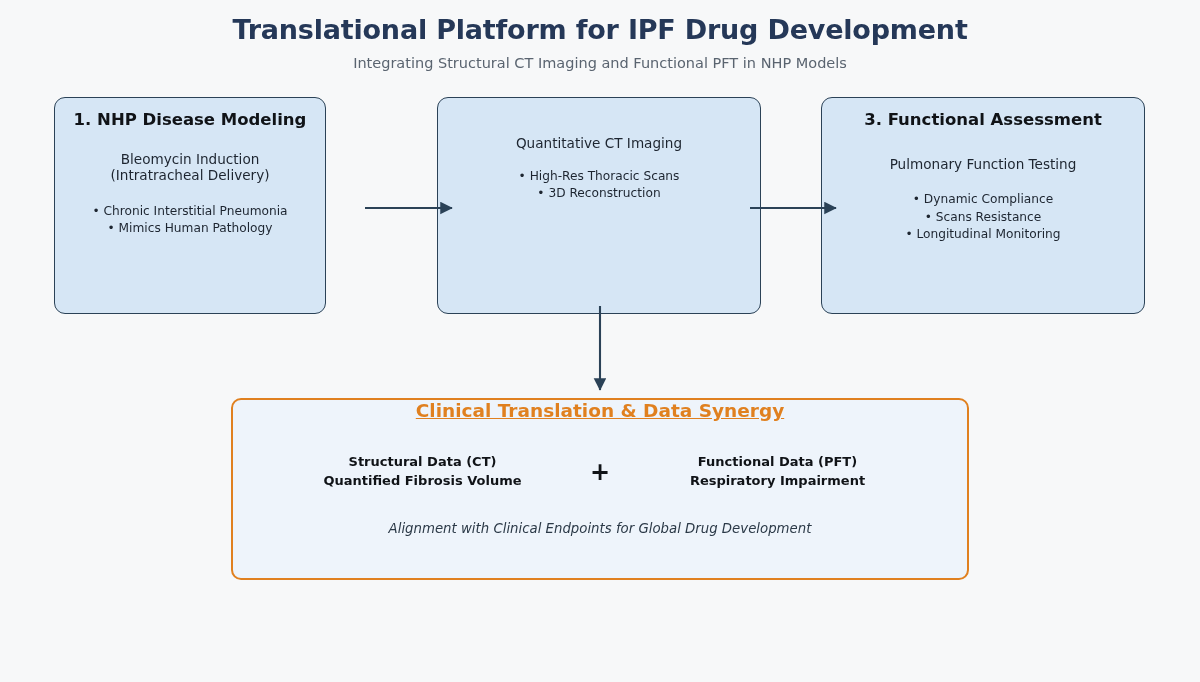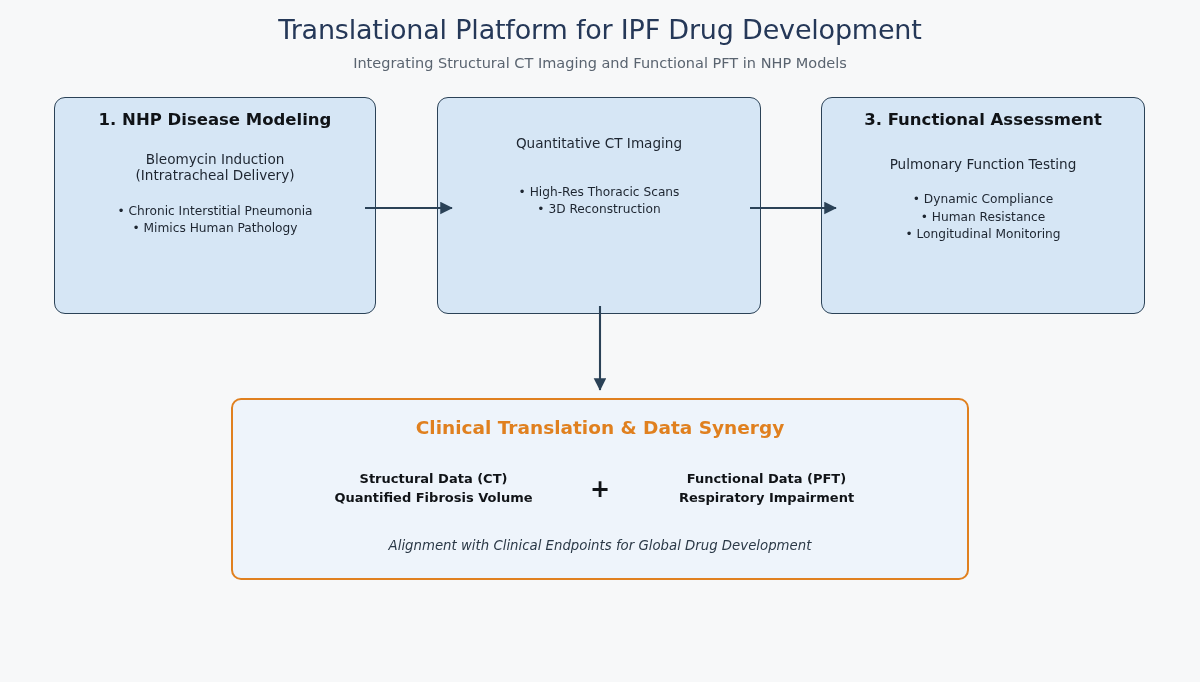--- a/index.html
+++ b/index.html
@@ -18,21 +18,21 @@
   
   .header {
     position: absolute;
     left: 0;
     top: 14px;
     width: 1200px;
     text-align: center;
   }
   .page-title {
     font-size: 27px;
-    font-weight: normal;
+    font-weight: bold;
     color: #253858;
     letter-spacing: -0.2px;
     line-height: 1.2;
     margin: 0;
   }
   .page-subtitle {
     font-size: 14.5px;
     color: #5a6470;
     margin-top: 9px;
     line-height: 1.2;
@@ -43,21 +43,21 @@
     position: absolute;
     top: 97px;
     height: 217px;
     box-sizing: border-box;
     background: #d6e6f5;
     border: 1.6px solid #2b4257;
     border-radius: 11px;
     text-align: center;
     padding-top: 12px;
   }
-  #stage-1 { left: 54px;  width: 322px; }
+  #stage-1 { left: 54px;  width: 272px; }
   #stage-2 { left: 437px; width: 324px; }
   #stage-3 { left: 821px; width: 324px; }
 
   .stage-title {
     font-size: 16.5px;
     font-weight: bold;
     color: #101317;
     line-height: 1.25;
     margin: 0 0 0 0;
     padding: 0 8px;
@@ -74,21 +74,21 @@
     margin-top: 19px;
     font-size: 12.2px;
     color: #1d2530;
     line-height: 1.41;
     padding: 0 8px;
   }
   .stage-bullets div { white-space: nowrap; }
 
   #stage-2 .stage-subtitle { margin-top: 25px; }
   #stage-3 .stage-subtitle { margin-top: 25px; }
-  #stage-2 .stage-bullets  { margin-top: 32px; }
+  #stage-2 .stage-bullets  { margin-top: 16px; }
   #stage-3 .stage-bullets  { }
 
   
   .arrow-layer {
     position: absolute;
     left: 0;
     top: 0;
     width: 1200px;
     height: 682px;
     pointer-events: none;
@@ -101,32 +101,32 @@
     top: 398px;
     width: 738px;
     height: 182px;
     box-sizing: border-box;
     background: #eef4fb;
     border: 2.4px solid #e0801f;
     border-radius: 10px;
     text-align: center;
   }
   .synergy-title {
-    margin-top: 17px;
     font-size: 18.5px;
     font-weight: bold;
     color: #e0801f;
     line-height: 1.2;
+    text-decoration: underline;
   }
   .synergy-row {
     margin-top: 31px;
     display: flex;
     align-items: center;
     justify-content: center;
-    gap: 0;
+    gap: 11px;
   }
   .synergy-col {
     width: 285px;
     font-size: 13px;
     font-weight: bold;
     color: #101317;
     line-height: 1.45;
     white-space: pre-line;
   }
   .synergy-plus {
@@ -168,21 +168,21 @@
     <div>• High-Res Thoracic Scans</div>
     <div>• 3D Reconstruction</div>
   </div>
 </div>
 
 <div class="stage" id="stage-3">
   <div class="stage-title">3. Functional Assessment</div>
   <div class="stage-subtitle">Pulmonary Function Testing</div>
   <div class="stage-bullets">
     <div>• Dynamic Compliance</div>
-    <div>• Human Resistance</div>
+    <div>• Scans Resistance</div>
     <div>• Longitudinal Monitoring</div>
   </div>
 </div>
 
 <svg class="arrow-layer" viewBox="0 0 1200 682">
   <defs>
     <marker id="ah" markerWidth="7" markerHeight="7" refX="5.6" refY="3" orient="auto">
       <path d="M0,0 L6,3 L0,6 z" fill="#2b4257"></path>
     </marker>
   </defs>

